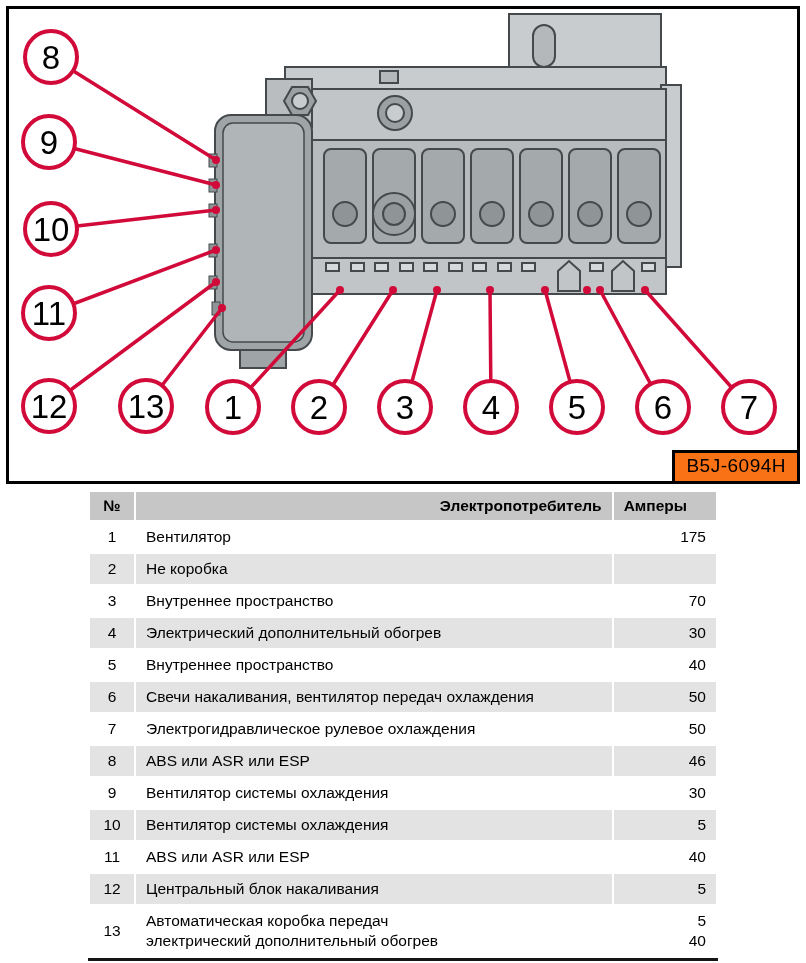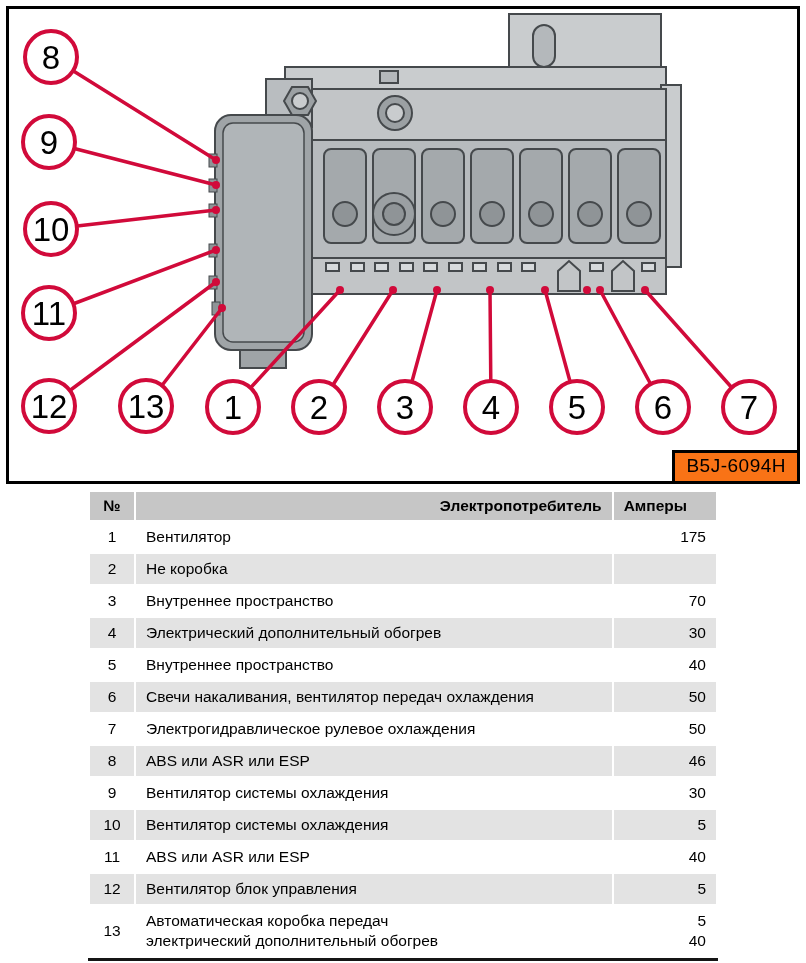--- a/index.html
+++ b/index.html
@@ -245,21 +245,21 @@
         <td class="cell-consumer">Вентилятор системы охлаждения</td>
         <td class="col-amps">5</td>
       </tr>
       <tr class="odd">
         <td class="col-num">11</td>
         <td class="cell-consumer">ABS или ASR или ESP</td>
         <td class="col-amps">40</td>
       </tr>
       <tr class="even">
         <td class="col-num">12</td>
-        <td class="cell-consumer">Вентилятор блок управления</td>
+        <td class="cell-consumer">Центральный блок накаливания</td>
         <td class="col-amps">5</td>
       </tr>
       <tr class="odd">
         <td class="col-num">13</td>
         <td class="cell-consumer">Автоматическая коробка передач
 электрический дополнительный обогрев</td>
         <td class="col-amps">5
 40</td>
       </tr>
     </tbody>

